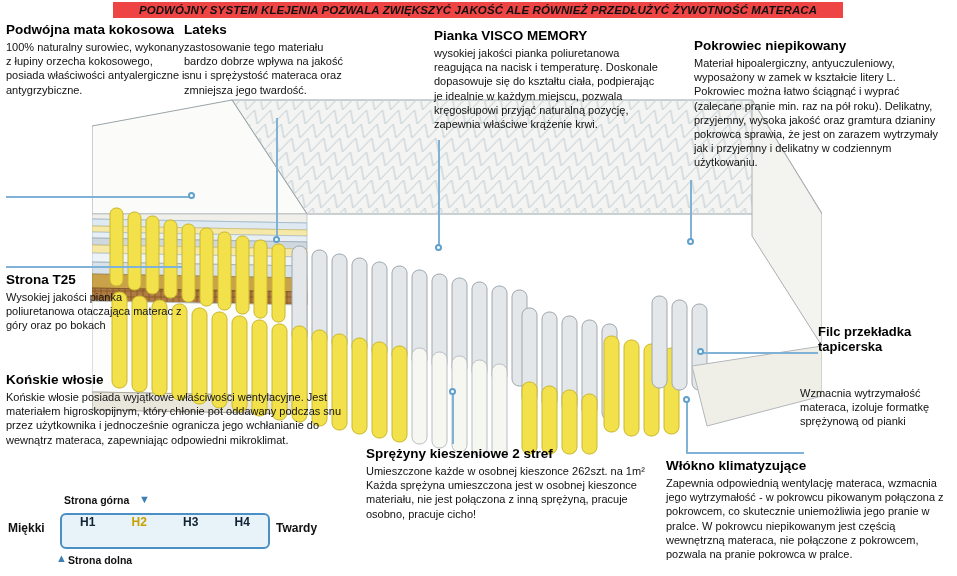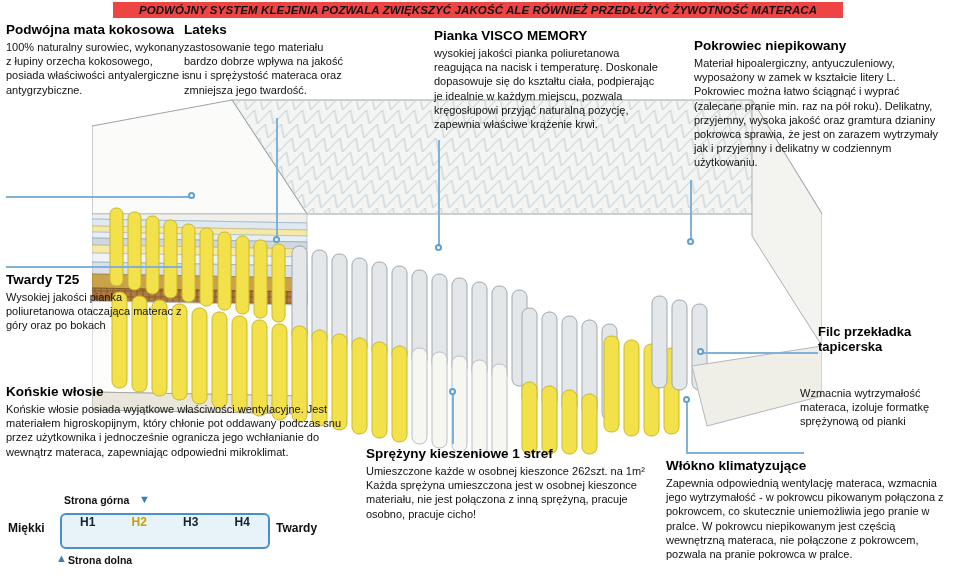--- a/index.html
+++ b/index.html
@@ -33,21 +33,21 @@
   .callout .body{
     font-size:11px;line-height:14.2px;color:#111;
   }
 
   
   #c-kokos{left:6px;top:22px;width:180px;}
   #c-lateks{left:184px;top:22px;width:165px;}
   #c-visco{left:434px;top:28px;width:228px;}
   #c-pokrowiec{left:694px;top:38px;width:253px;}
   #c-t25{left:6px;top:272px;width:180px;}
-  #c-konskie{left:6px;top:384px;width:360px;}
+  #c-konskie{left:6px;top:372px;width:360px;}
   #c-filc{left:818px;top:324px;width:134px;}
   #c-filc .title{font-size:13px;line-height:15px;}
   #c-wzmacnia{left:800px;top:386px;width:152px;}
   #c-sprezyny{left:366px;top:446px;width:290px;}
   #c-wlokno{left:666px;top:458px;width:286px;}
 
   
   .ln{position:absolute;background:#7fb2d6;}
   .dot{position:absolute;width:7px;height:7px;border-radius:50%;
        background:#fff;border:2px solid #5fa0cc;box-sizing:border-box;}
@@ -277,39 +277,39 @@
     <div class="title">Pianka VISCO MEMORY</div>
     <div class="body">wysokiej jakości pianka poliuretanowa reagująca na nacisk i temperaturę. Doskonale dopasowuje się do kształtu ciała, podpierając je idealnie w każdym miejscu, pozwala kręgosłupowi przyjąć naturalną pozycję, zapewnia właściwe krążenie krwi.</div>
   </div>
 
   <div class="callout" id="c-pokrowiec">
     <div class="title">Pokrowiec niepikowany</div>
     <div class="body">Materiał hipoalergiczny, antyuczuleniowy, wyposażony w zamek w kształcie litery L. Pokrowiec można łatwo ściągnąć i wyprać (zalecane pranie min. raz na pół roku). Delikatny, przyjemny, wysoka jakość oraz gramtura dzianiny pokrowca sprawia, że jest on zarazem wytrzymały jak i przyjemny i delikatny w codziennym użytkowaniu.</div>
   </div>
 
   <div class="callout" id="c-t25">
-    <div class="title">Twardy T25</div>
+    <div class="title">Strona T25</div>
     <div class="body">Wysokiej jakości pianka poliuretanowa otaczająca materac z góry oraz po bokach</div>
   </div>
 
   <div class="callout" id="c-konskie">
     <div class="title">Końskie włosie</div>
     <div class="body">Końskie włosie posiada wyjątkowe właściwości wentylacyjne. Jest materiałem higroskopijnym, który chłonie pot oddawany podczas snu przez użytkownika i jednocześnie ogranicza jego wchłanianie do wewnątrz materaca, zapewniając odpowiedni mikroklimat.</div>
   </div>
 
   <div class="callout" id="c-filc">
     <div class="title">Filc przekładka tapicerska</div>
   </div>
 
   <div class="callout" id="c-wzmacnia">
     <div class="body">Wzmacnia wytrzymałość materaca, izoluje formatkę sprężynową od pianki</div>
   </div>
 
   <div class="callout" id="c-sprezyny">
-    <div class="title">Sprężyny kieszeniowe 1 stref</div>
+    <div class="title">Sprężyny kieszeniowe 2 stref</div>
     <div class="body">Umieszczone każde w osobnej kieszonce 262szt. na 1m² Każda sprężyna umieszczona jest w osobnej kieszonce materiału, nie jest połączona z inną sprężyną, pracuje osobno, pracuje cicho!</div>
   </div>
 
   <div class="callout" id="c-wlokno">
     <div class="title">Włókno klimatyzujące</div>
     <div class="body">Zapewnia odpowiednią wentylację materaca, wzmacnia jego wytrzymałość - w pokrowcu pikowanym połączona z pokrowcem, co skutecznie uniemożliwia jego pranie w pralce. W pokrowcu niepikowanym jest częścią wewnętrzną materaca, nie połączone z pokrowcem, pozwala na pranie pokrowca w pralce.</div>
   </div>
 
   <div class="scale-wrap">
     <div class="scale-top-label">Strona górna</div>

